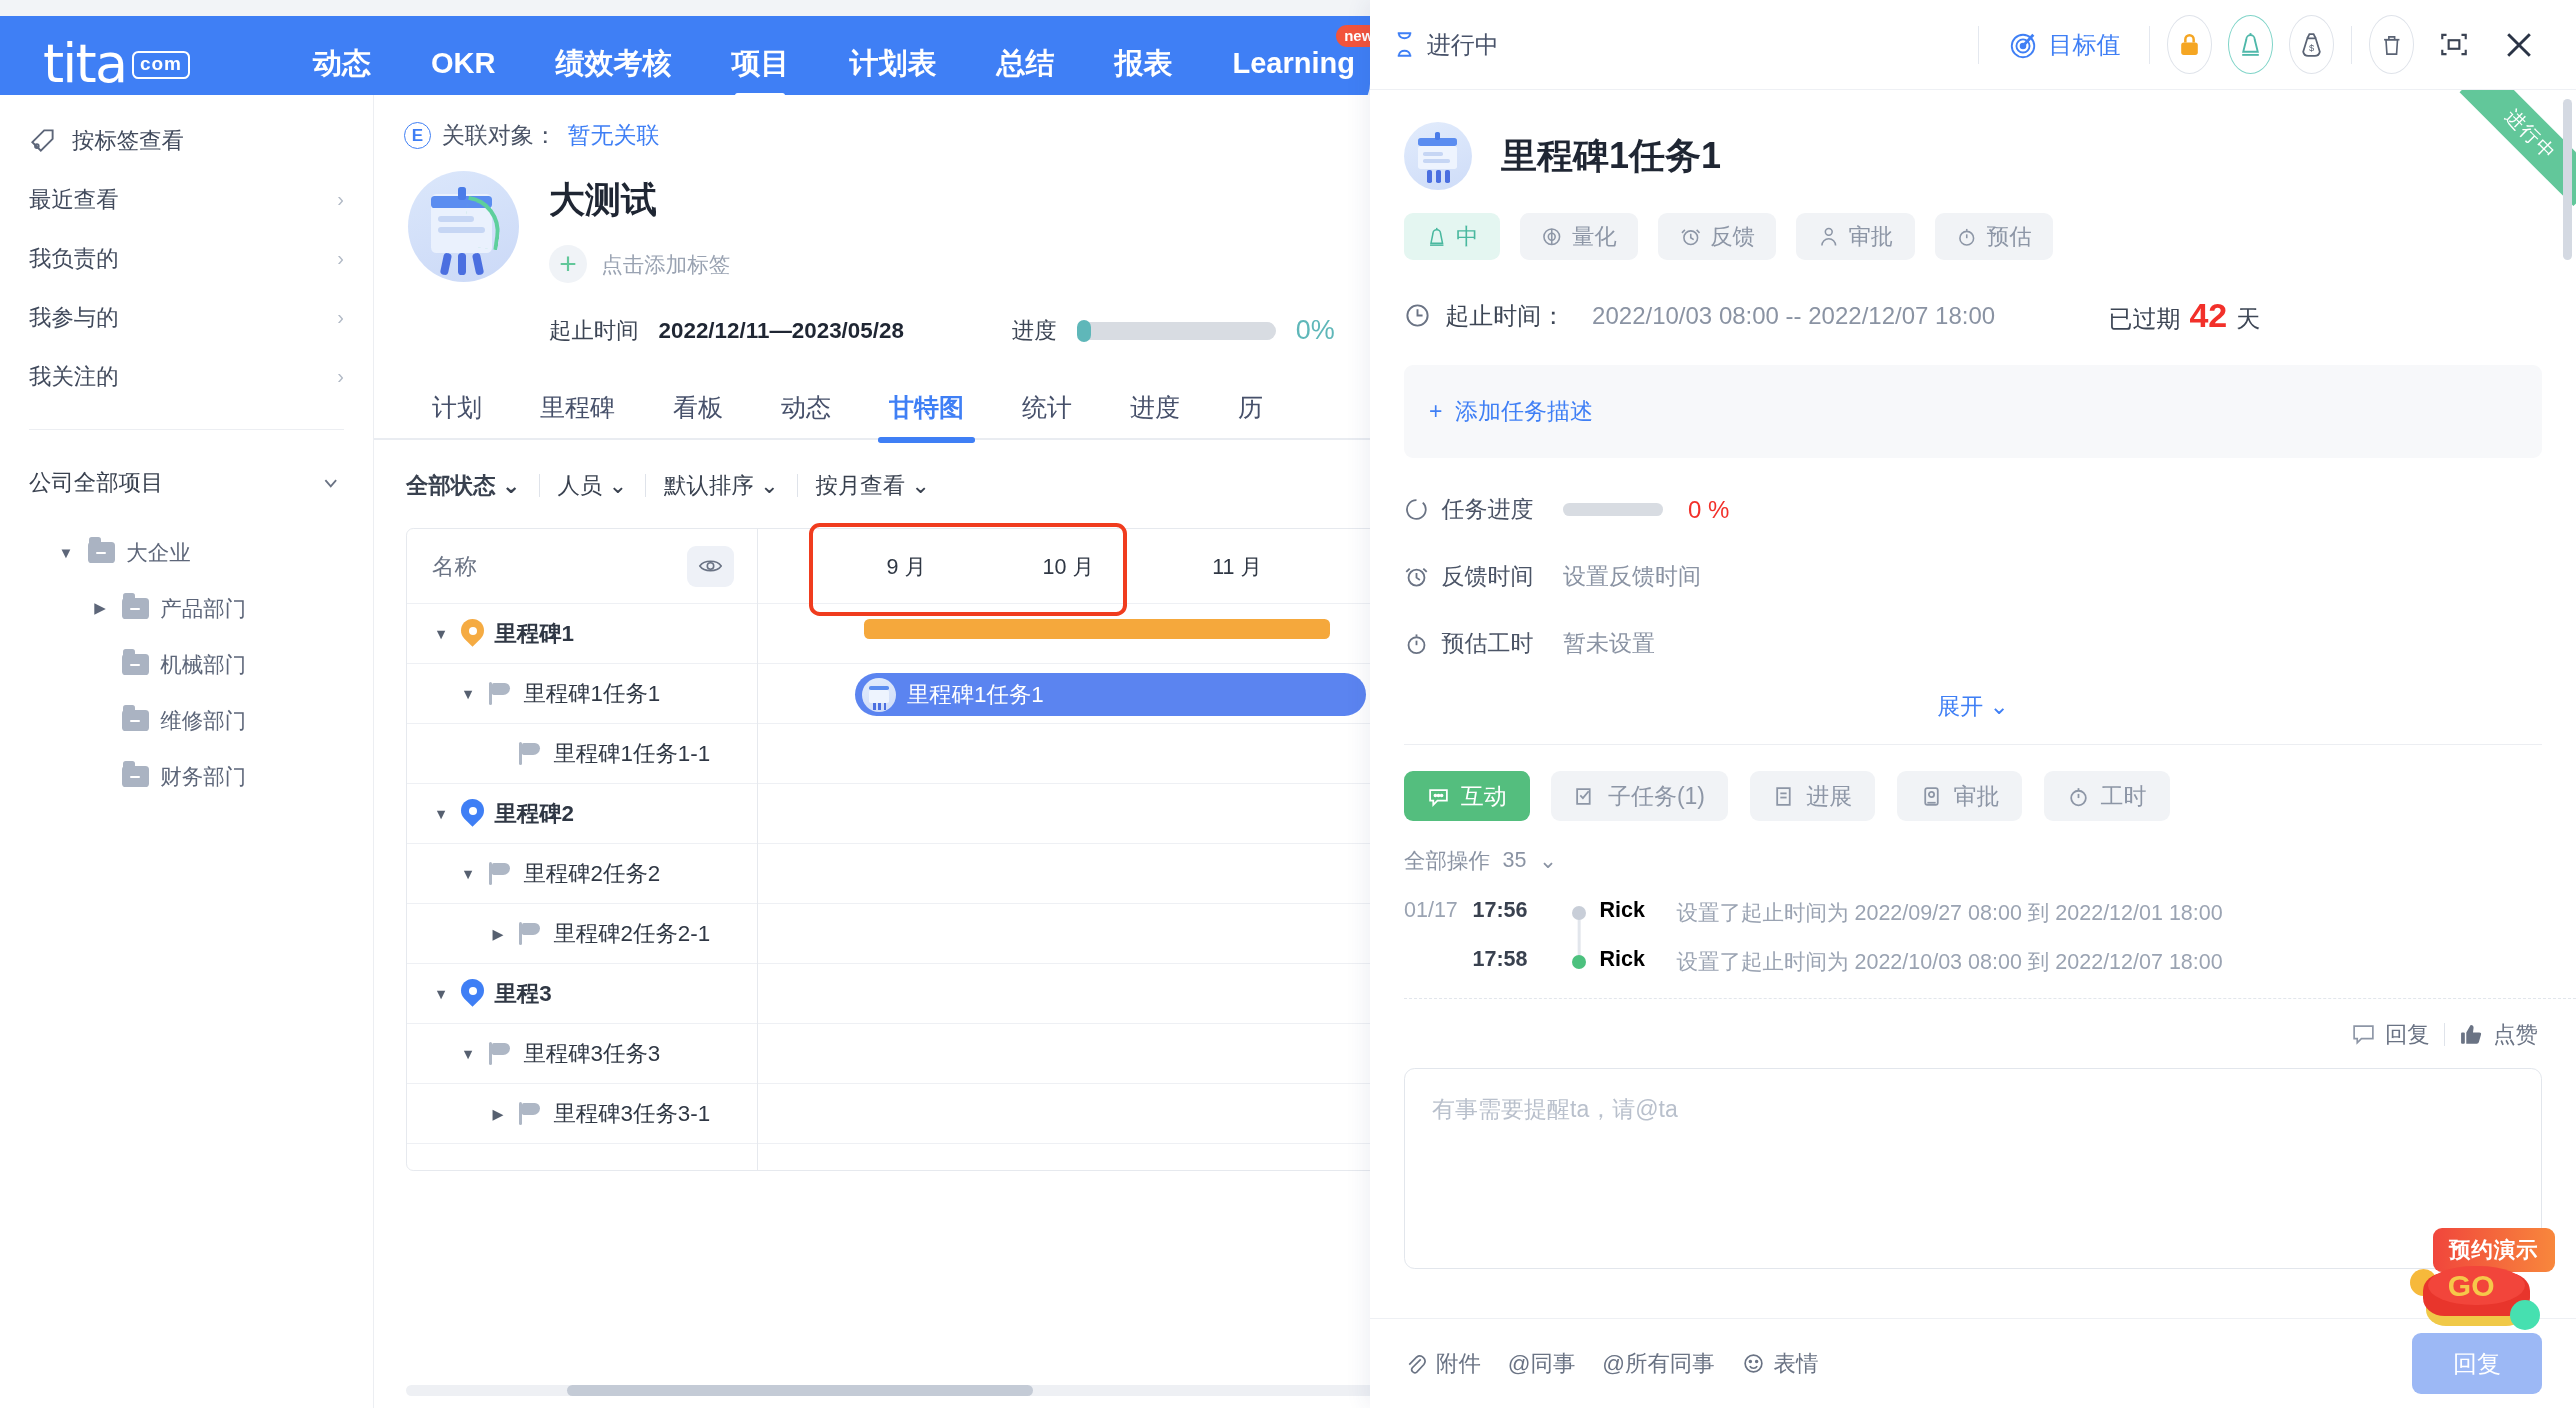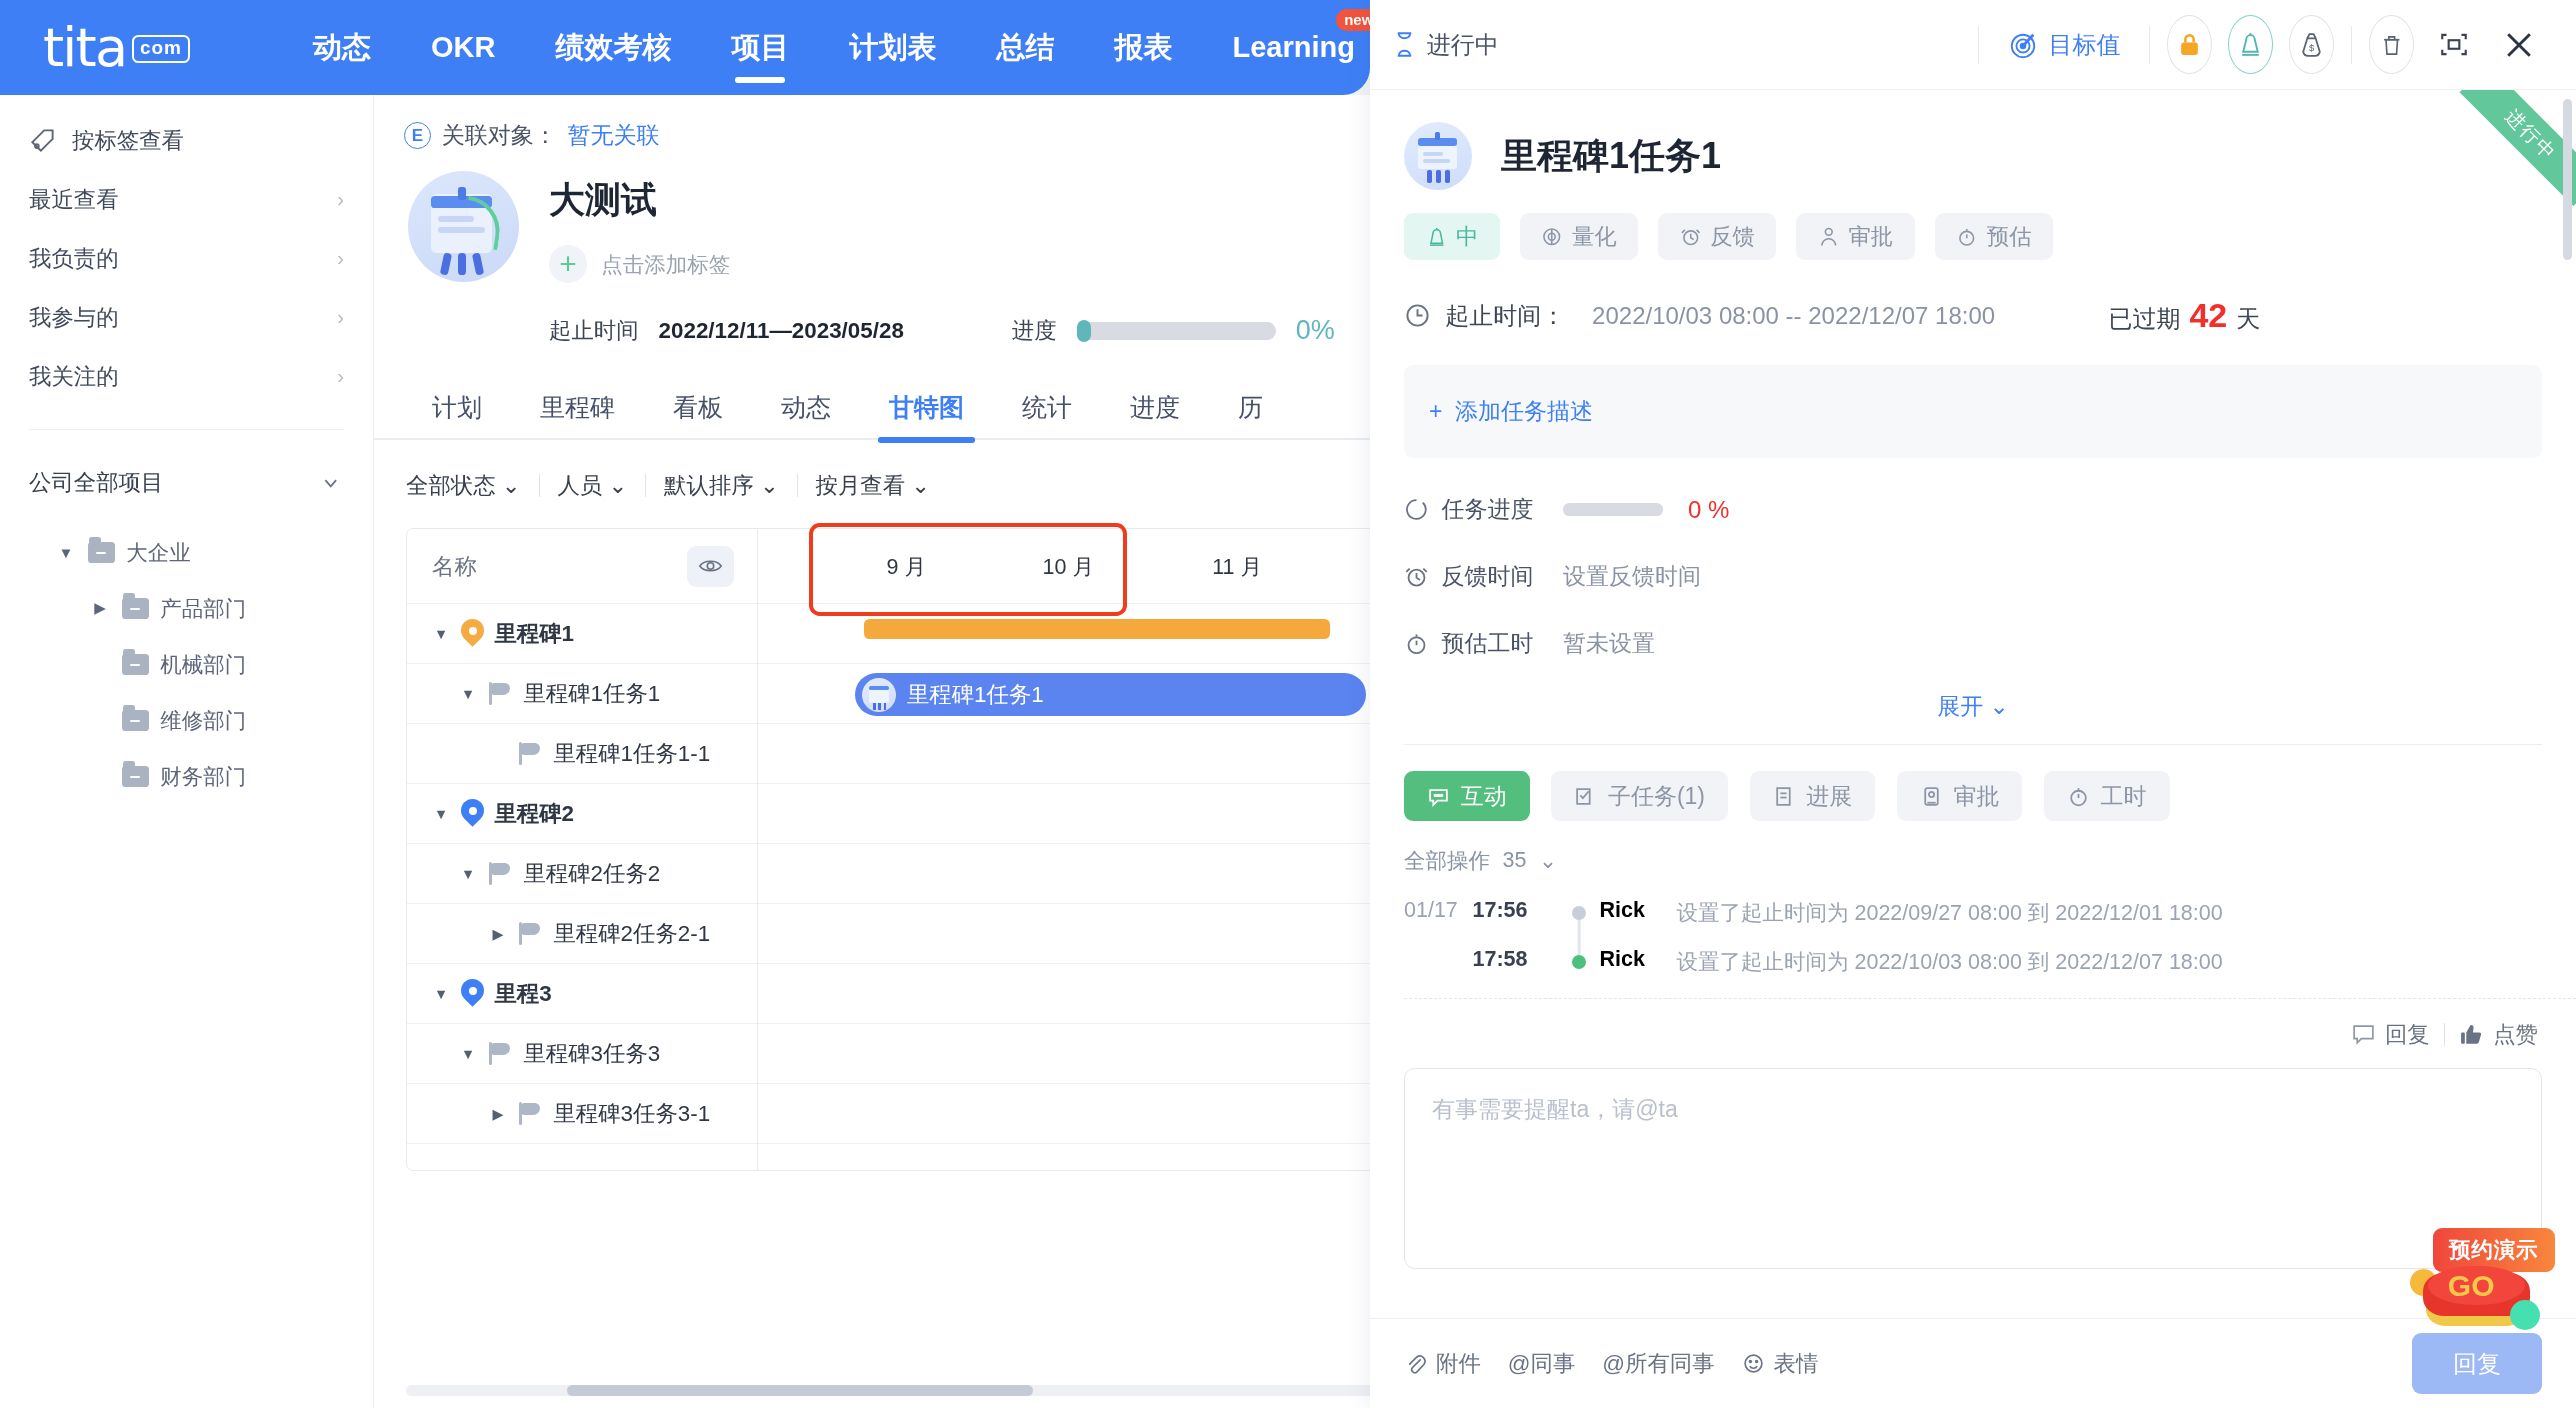--- a/index.html
+++ b/index.html
@@ -6,21 +6,21 @@
   html, body {
     width: 2576px; height: 1408px;
     font-family: "Liberation Sans", "DejaVu Sans", sans-serif;
     background: #f2f4f7;
     overflow: hidden;
   }
   #app { position: relative; width: 2576px; height: 1408px; }
 
   
   .topnav {
-    position: absolute; left: 0; top: 0; width: 1370px; height: 95px;
+    position: absolute; left: 0; top: 16px; width: 1370px; height: 95px;
     background: #3f7ff5; display: flex; align-items: center;
     border-bottom-right-radius: 27px;
   }
   .logo { margin-left: 43px; display: flex; align-items: flex-end; }
   .logo-tita {
     font-family: "DejaVu Sans", sans-serif;
     font-size: 54px; color: #fff; font-weight: 400; letter-spacing: -1.8px;
     line-height: 0.85;
   }
   .logo-com {
@@ -142,21 +142,21 @@
   }
   .tab.active { color: #3f7ff5; font-weight: 700; }
   .tab.active::after {
     content: ""; position: absolute; left: 18px; right: 18px; bottom: -2.7px; height: 6.3px;
     background: #3f7ff5; border-radius: 2.7px;
   }
   .tabs-line { position: absolute; left: 0; right: 0; bottom: 0; height: 2.7px; background: #e9ecf1; }
 
   .filters { display: flex; align-items: center; padding: 30px 0 0 32px; gap: 0; }
   .filter { font-size: 22.4px; color: #39414f; cursor: pointer; padding: 0 18px; white-space: nowrap; }
-  .filter:first-child { padding-left: 0; }
+  .filter:first-child { padding-left: 0; font-weight: bold; }
   .filter-sep { width: 0.9px; height: 23px; background: #dfe3ea; }
 
   
   .gantt {
     margin: 27px 0 0 32px; border: 0.9px solid #e6e9ee; border-radius: 7.2px;
     width: 990px; height: 643px; position: relative; overflow: hidden; background: #fff;
   }
   .g-left { position: absolute; left: 0; top: 0; width: 351px; bottom: 0; border-right: 0.9px solid #e6e9ee; }
   .g-head {
     height: 75px; display: flex; align-items: center; justify-content: space-between;

